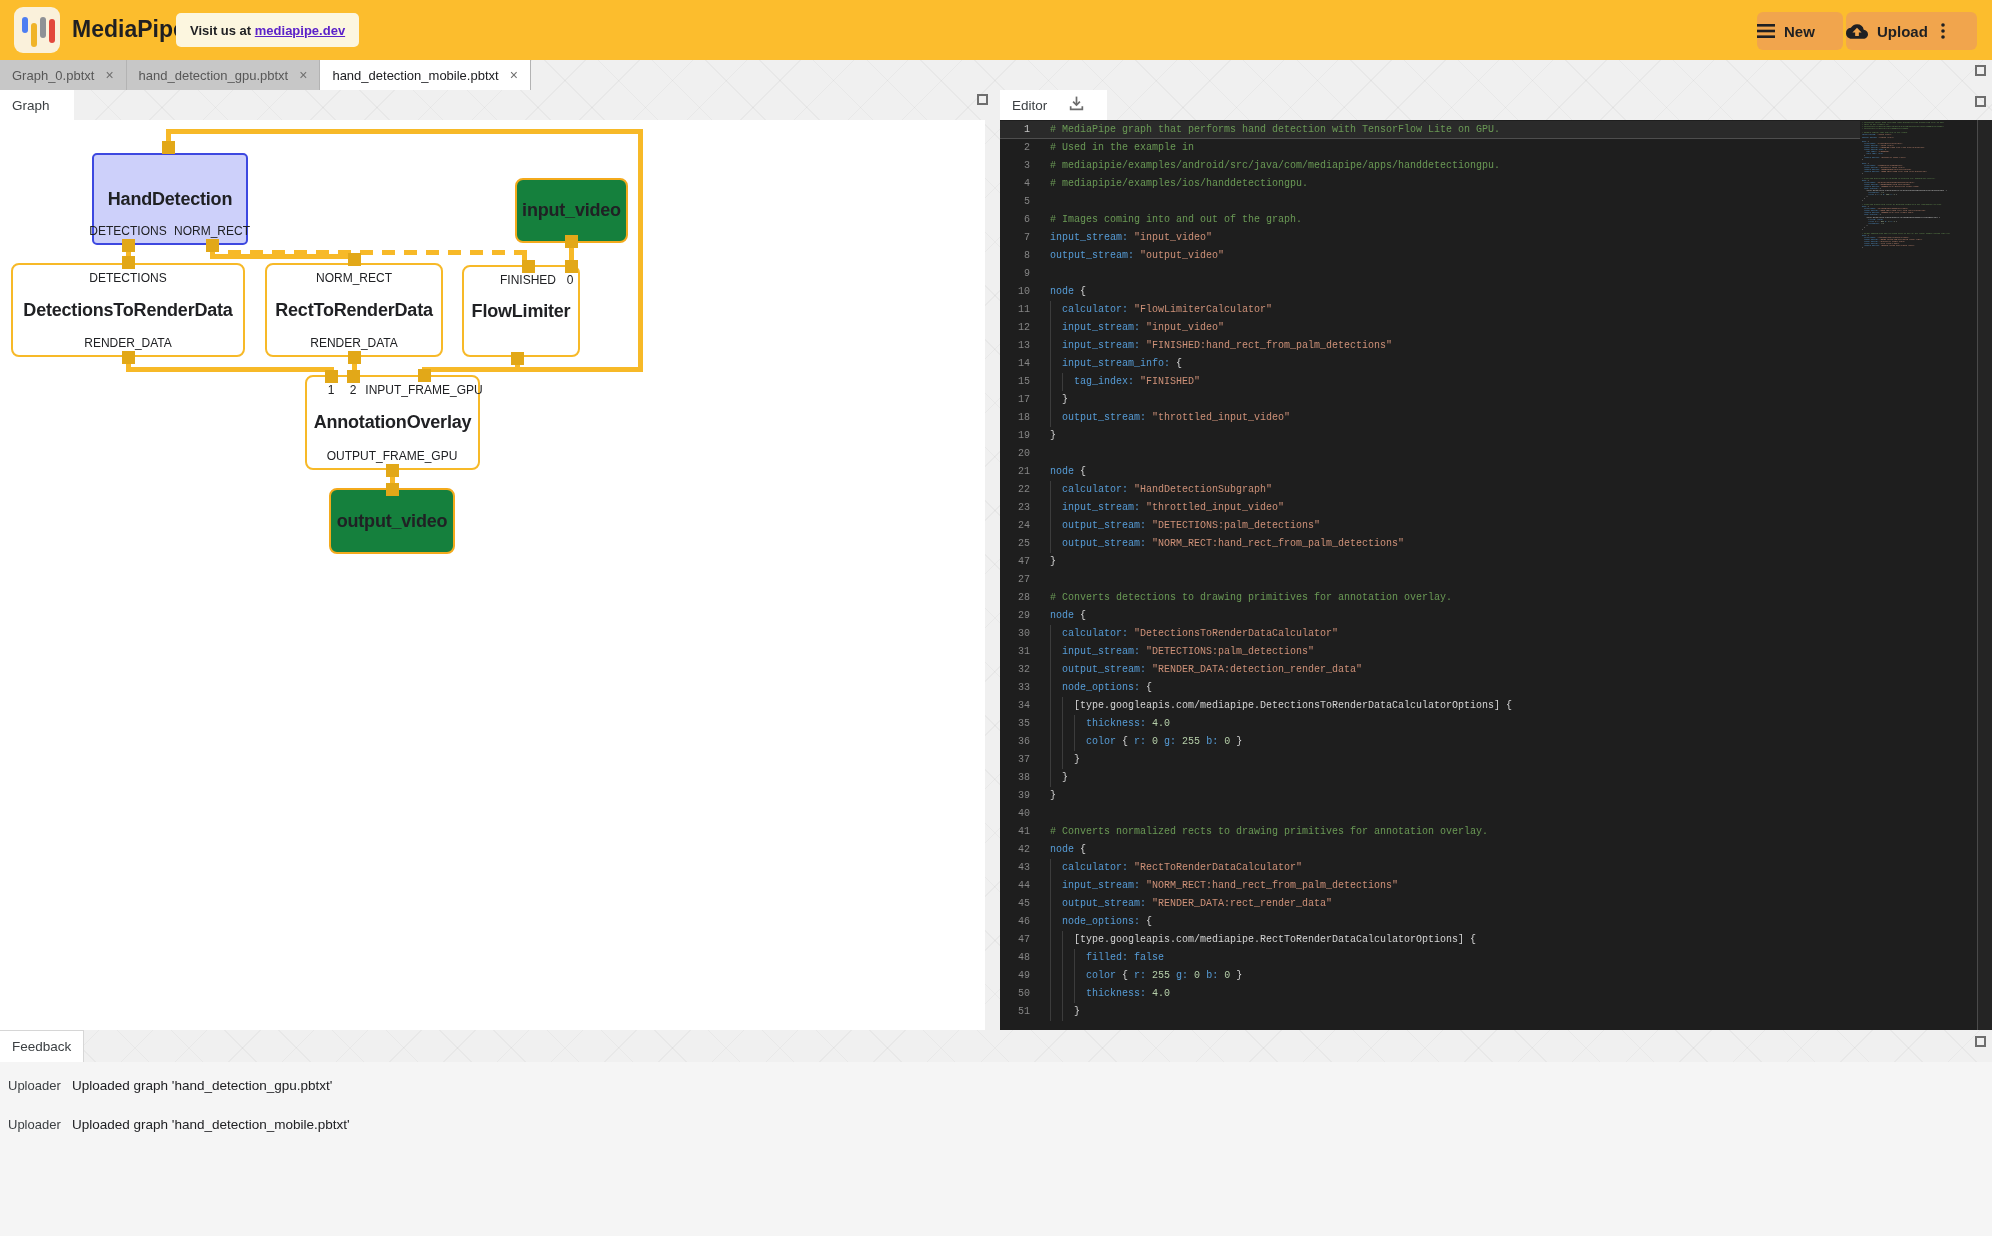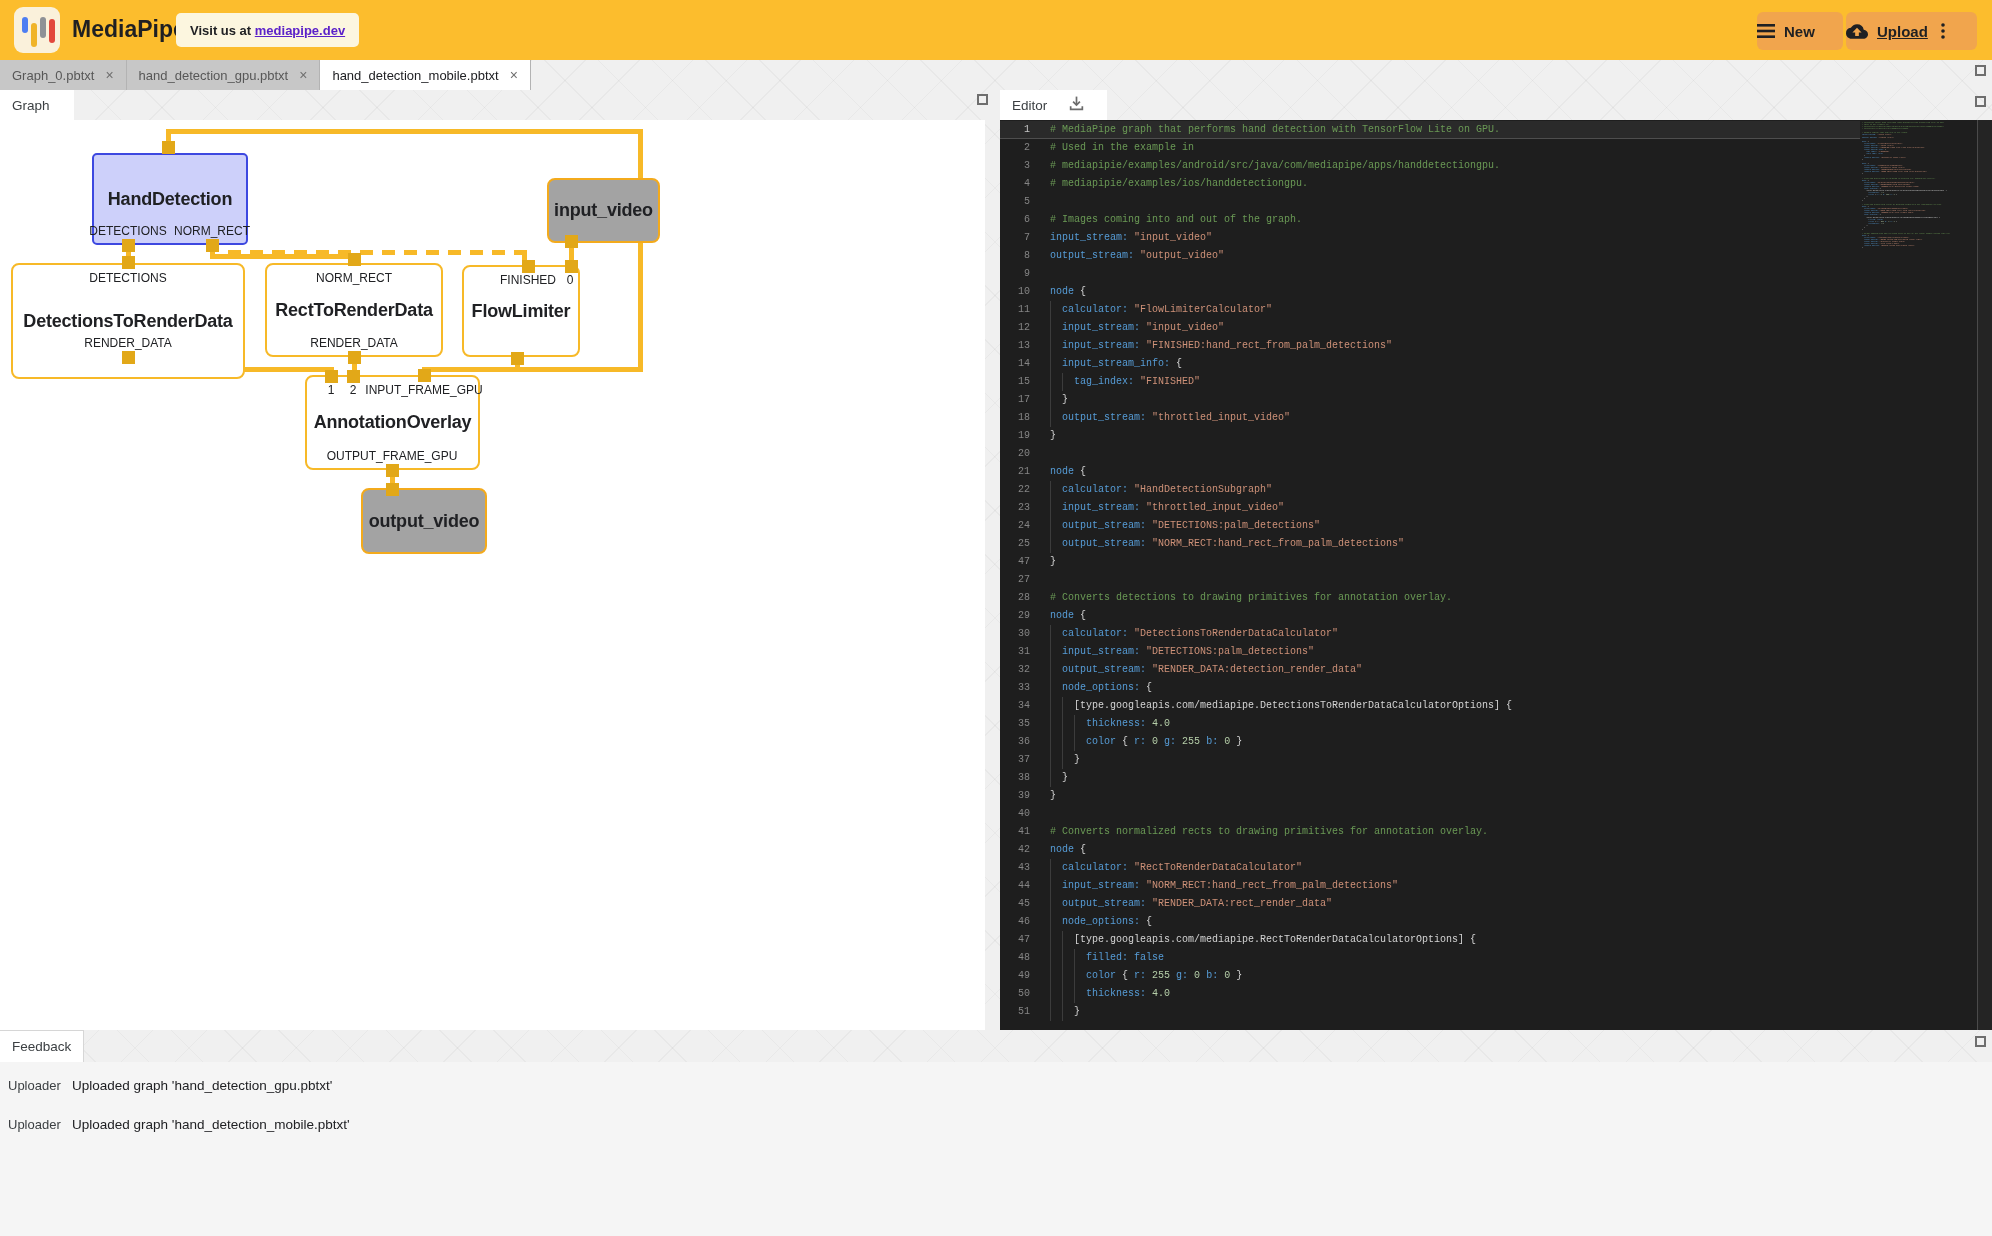--- a/index.html
+++ b/index.html
@@ -17,21 +17,21 @@
   #logo .b2{left:17px;top:16px;height:24px;background:#F0B428;}
   #logo .b3{left:26px;top:10px;height:21px;background:#8E9196;}
   #logo .b4{left:35px;top:12px;height:24px;background:#E2483D;}
   #app-title{position:absolute;left:72px;top:16px;font-size:23px;font-weight:bold;color:#1F2023;}
   #visit-pill{position:absolute;left:176px;top:13px;height:34px;padding:0 14px;background:#FCF6DF;border-radius:5px;
               display:flex;align-items:center;font-size:13px;font-weight:bold;color:#202124;white-space:pre;}
   #visit-pill a{color:#5B21C9;text-decoration:underline;cursor:pointer;}
   .hbtn{position:absolute;top:12px;height:38px;background:#F1A54D;border-radius:6px;display:flex;align-items:center;
         font-size:15px;font-weight:bold;color:#1F2023;cursor:pointer;gap:9px;}
   #btn-new{left:1757px;width:86px;}
-  #btn-upload{left:1846px;width:131px;text-decoration:underline;}
+  #btn-upload{left:1846px;width:131px;}
   .hbtn svg{display:block;}
   
   #file-tab-bar{position:absolute;left:0;top:60px;height:30px;display:flex;}
   .ftab{height:30px;display:inline-flex;align-items:center;padding:0 12px;background:#C7C7C7;color:#575757;
         font-size:13px;border-right:1px solid #B3B3B3;cursor:pointer;white-space:nowrap;}
   .ftab.active{background:#FFFFFF;color:#202124;}
   .fclose{margin-left:11px;color:#6F6F6F;font-size:14px;line-height:14px;cursor:pointer;}
   
   .ptab{position:absolute;background:#fff;display:flex;align-items:center;font-size:13.5px;color:#3C4043;
         padding:0 12px;height:30px;box-sizing:border-box;cursor:pointer;}
@@ -41,21 +41,21 @@
   
   .mx{position:absolute;width:11px;height:11px;border:2px solid #6E6E6E;box-sizing:border-box;cursor:pointer;}
   
   #gcanvas{position:absolute;left:0;top:120px;width:985px;height:910px;background:#FFFFFF;overflow:hidden;}
   .wire{position:absolute;background:#F7B928;z-index:1;}
   .wire.dashed{background:repeating-linear-gradient(90deg,#F7B928 0 13px,transparent 13px 22px);}
   .port{position:absolute;width:13px;height:13px;background:#E2A818;z-index:4;}
   .gnode{position:absolute;box-sizing:border-box;z-index:2;display:flex;align-items:center;justify-content:center;cursor:pointer;}
   .gnode.calc{background:#FFFFFF;border:2.5px solid #F7B928;border-radius:8px;}
   .gnode.subgraph{background:#CDD0FA;border:2.5px solid #3D48E0;border-radius:5px;}
-  .gnode.stream{background:#a3a3a3;border:2.5px solid #F3AA1C;border-radius:8px;margin-left:32px;}
+  .gnode.stream{background:#15803d;border:2.5px solid #F3AA1C;border-radius:8px;}
   .gtitle{font-size:18px;font-weight:bold;color:#202124;letter-spacing:-0.2px;white-space:nowrap;}
   .plabel{position:absolute;transform:translateX(-50%);font-size:12px;color:#202124;white-space:nowrap;z-index:3;}
   
   #editor-panel{position:absolute;left:1000px;top:120px;width:992px;height:910px;background:#1E1E1E;overflow:hidden;}
   #code{position:absolute;left:0;top:1px;width:860px;}
   .cl{position:relative;height:18px;line-height:18px;font-family:"Liberation Mono","DejaVu Sans Mono",monospace;
       font-size:10px;white-space:pre;color:#D4D4D4;}
   .ln{display:inline-block;width:30px;text-align:right;color:#858585;margin-right:20px;}
   .cl.cur{background:#2A2A2A;border-bottom:1px solid #4E4E4E;height:17px;line-height:17px;}
   .cl.cur .ln{color:#C6C6C6;}
@@ -172,21 +172,21 @@
       <div class="wire" style="top: 234.5px; height: 24px; left: 351.5px; width: 5px;"></div>
       <div class="wire" style="top: 347.5px; height: 25px; left: 389.5px; width: 5px;"></div>
       <div class="gnode subgraph" style="left: 92px; top: 33px; width: 156px; height: 92px;">
         <div class="gtitle">HandDetection</div>
       </div>
       <span class="plabel" style="left: 128px; top: 104px;">DETECTIONS</span>
       <span class="plabel" style="left: 212px; top: 104px;">NORM_RECT</span>
       <div class="gnode stream" style="left: 515px; top: 58px; width: 113px; height: 65px;">
         <div class="gtitle">input_video</div>
       </div>
-      <div class="gnode calc" style="left: 11px; top: 143px; width: 234px; height: 116px;">
+      <div class="gnode calc" style="left: 11px; top: 143px; width: 234px; height: 94px;">
         <div class="gtitle">DetectionsToRenderData</div>
       </div>
       <span class="plabel" style="left: 128px; top: 151px;">DETECTIONS</span>
       <span class="plabel" style="left: 128px; top: 216px;">RENDER_DATA</span>
       <div class="gnode calc" style="left: 265px; top: 143px; width: 178px; height: 94px;">
         <div class="gtitle">RectToRenderData</div>
       </div>
       <span class="plabel" style="left: 354px; top: 151px;">NORM_RECT</span>
       <span class="plabel" style="left: 354px; top: 216px;">RENDER_DATA</span>
       <div class="gnode calc" style="left: 462px; top: 145px; width: 118px; height: 92px;">

